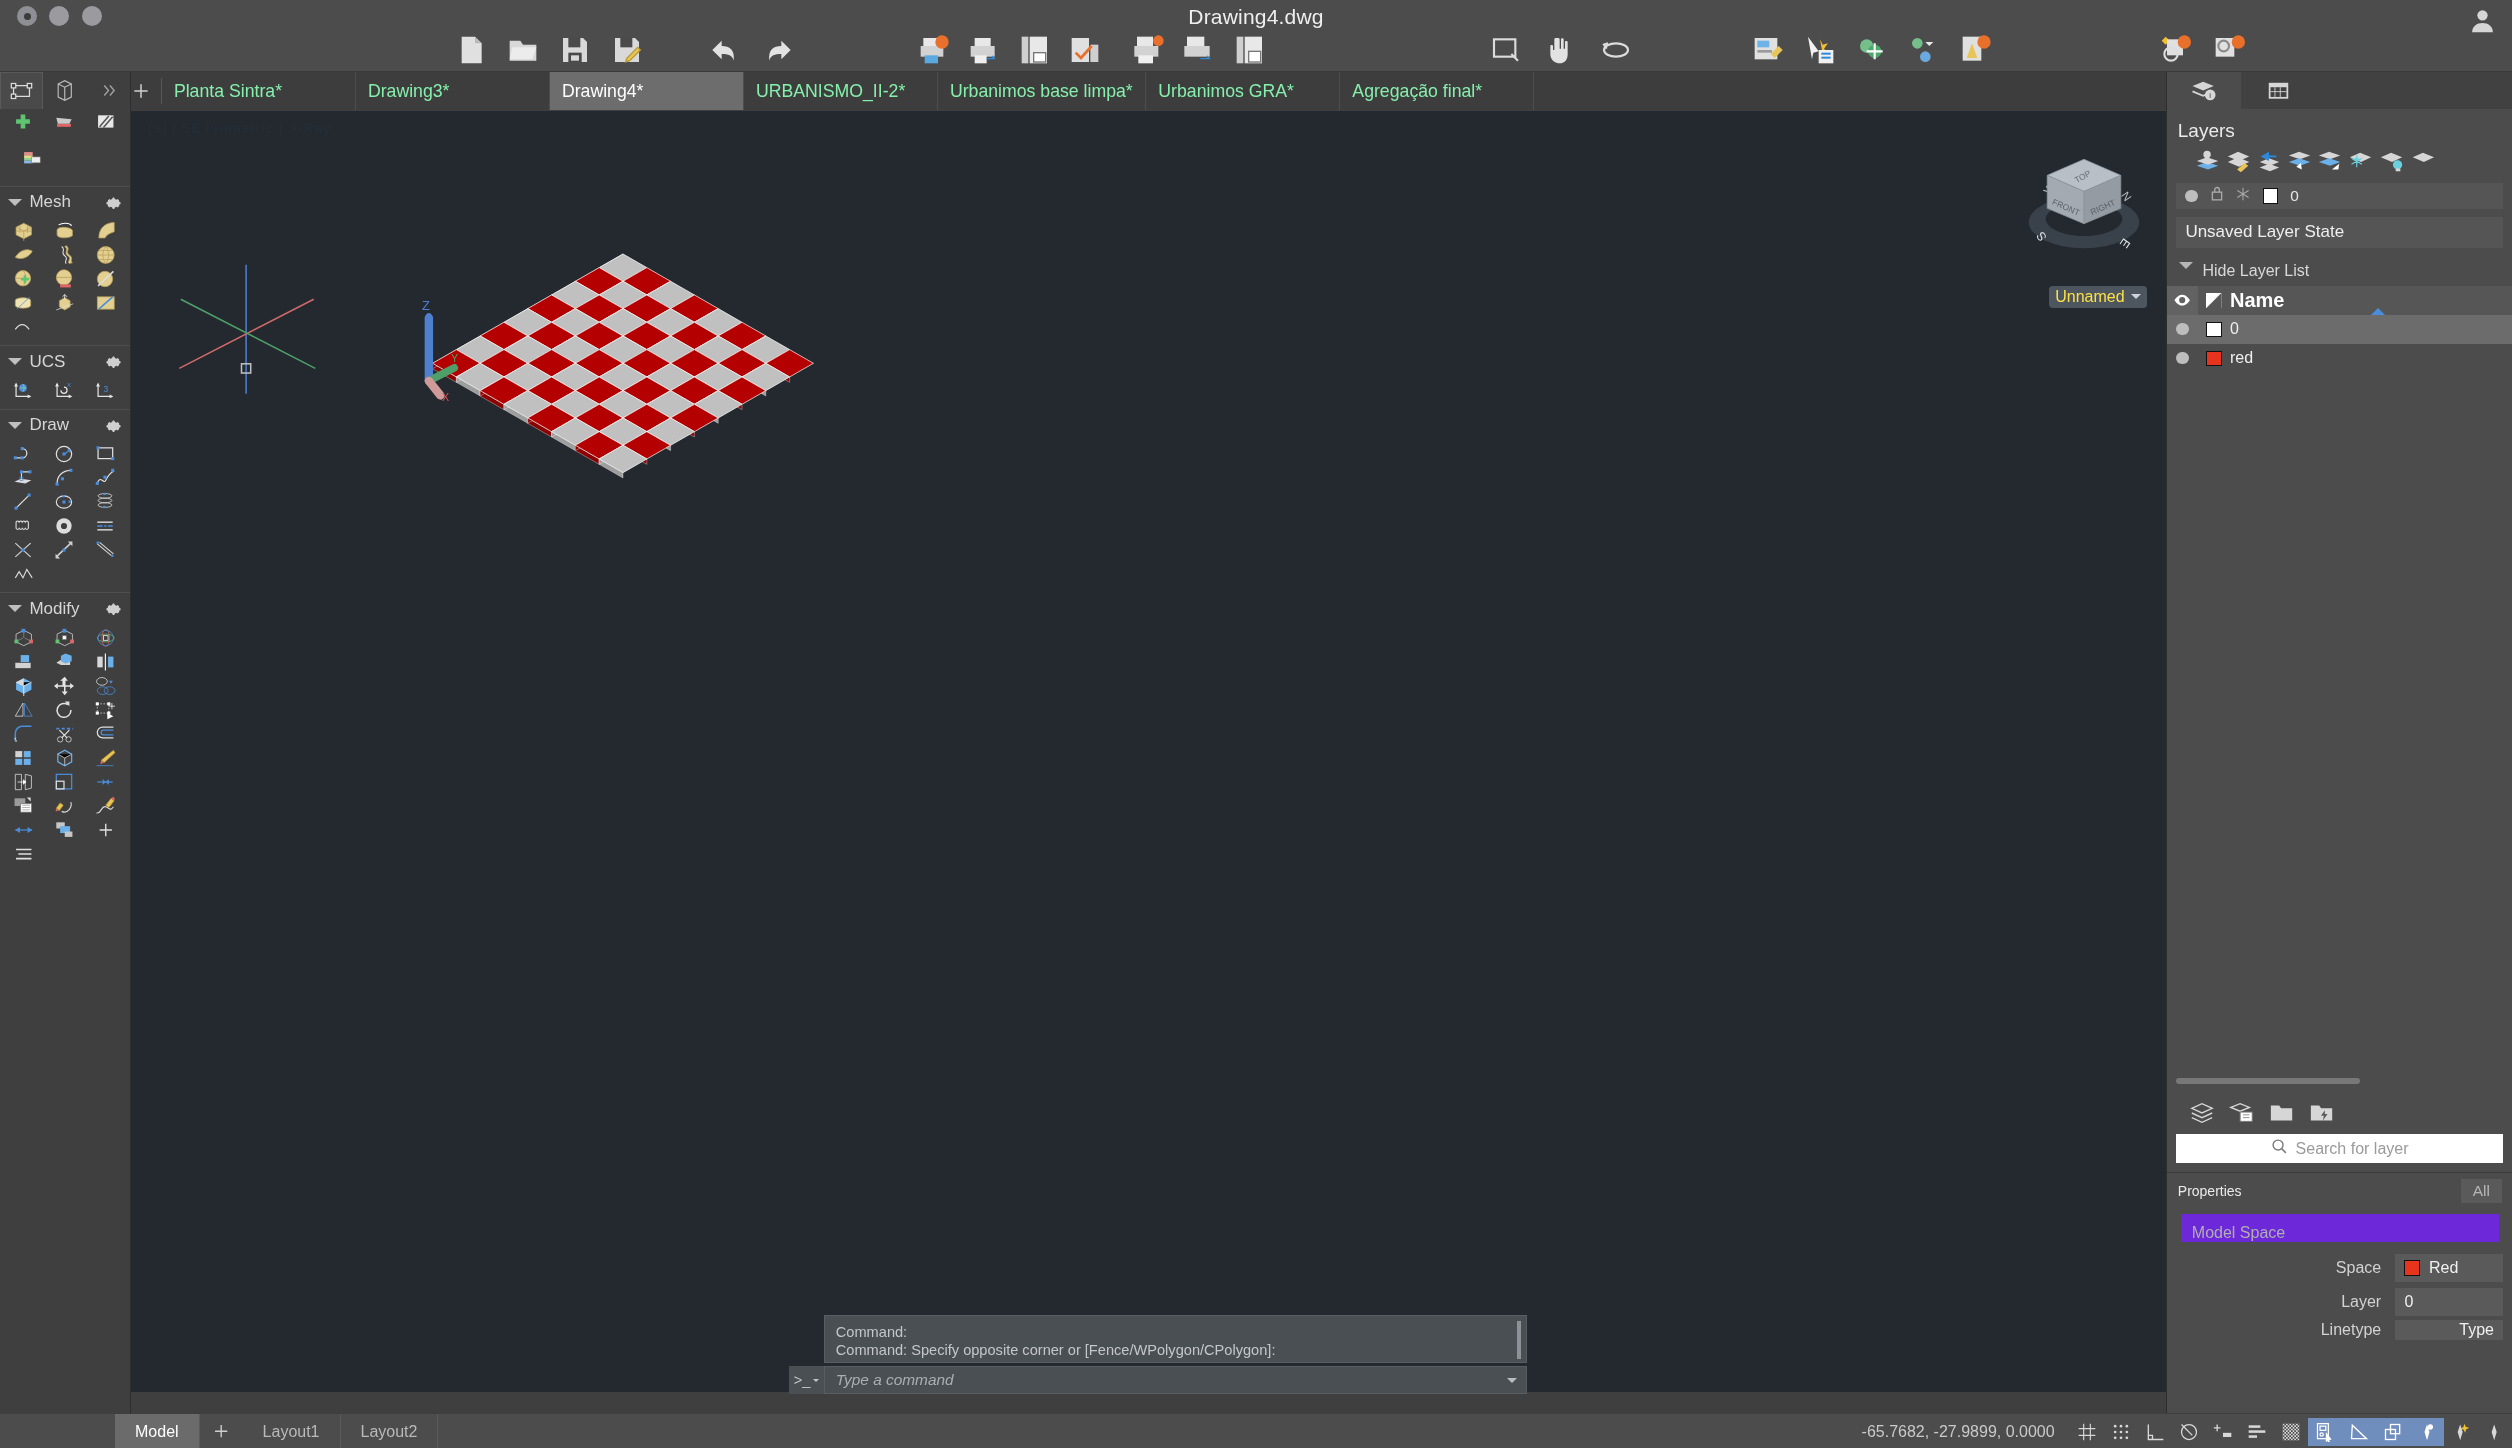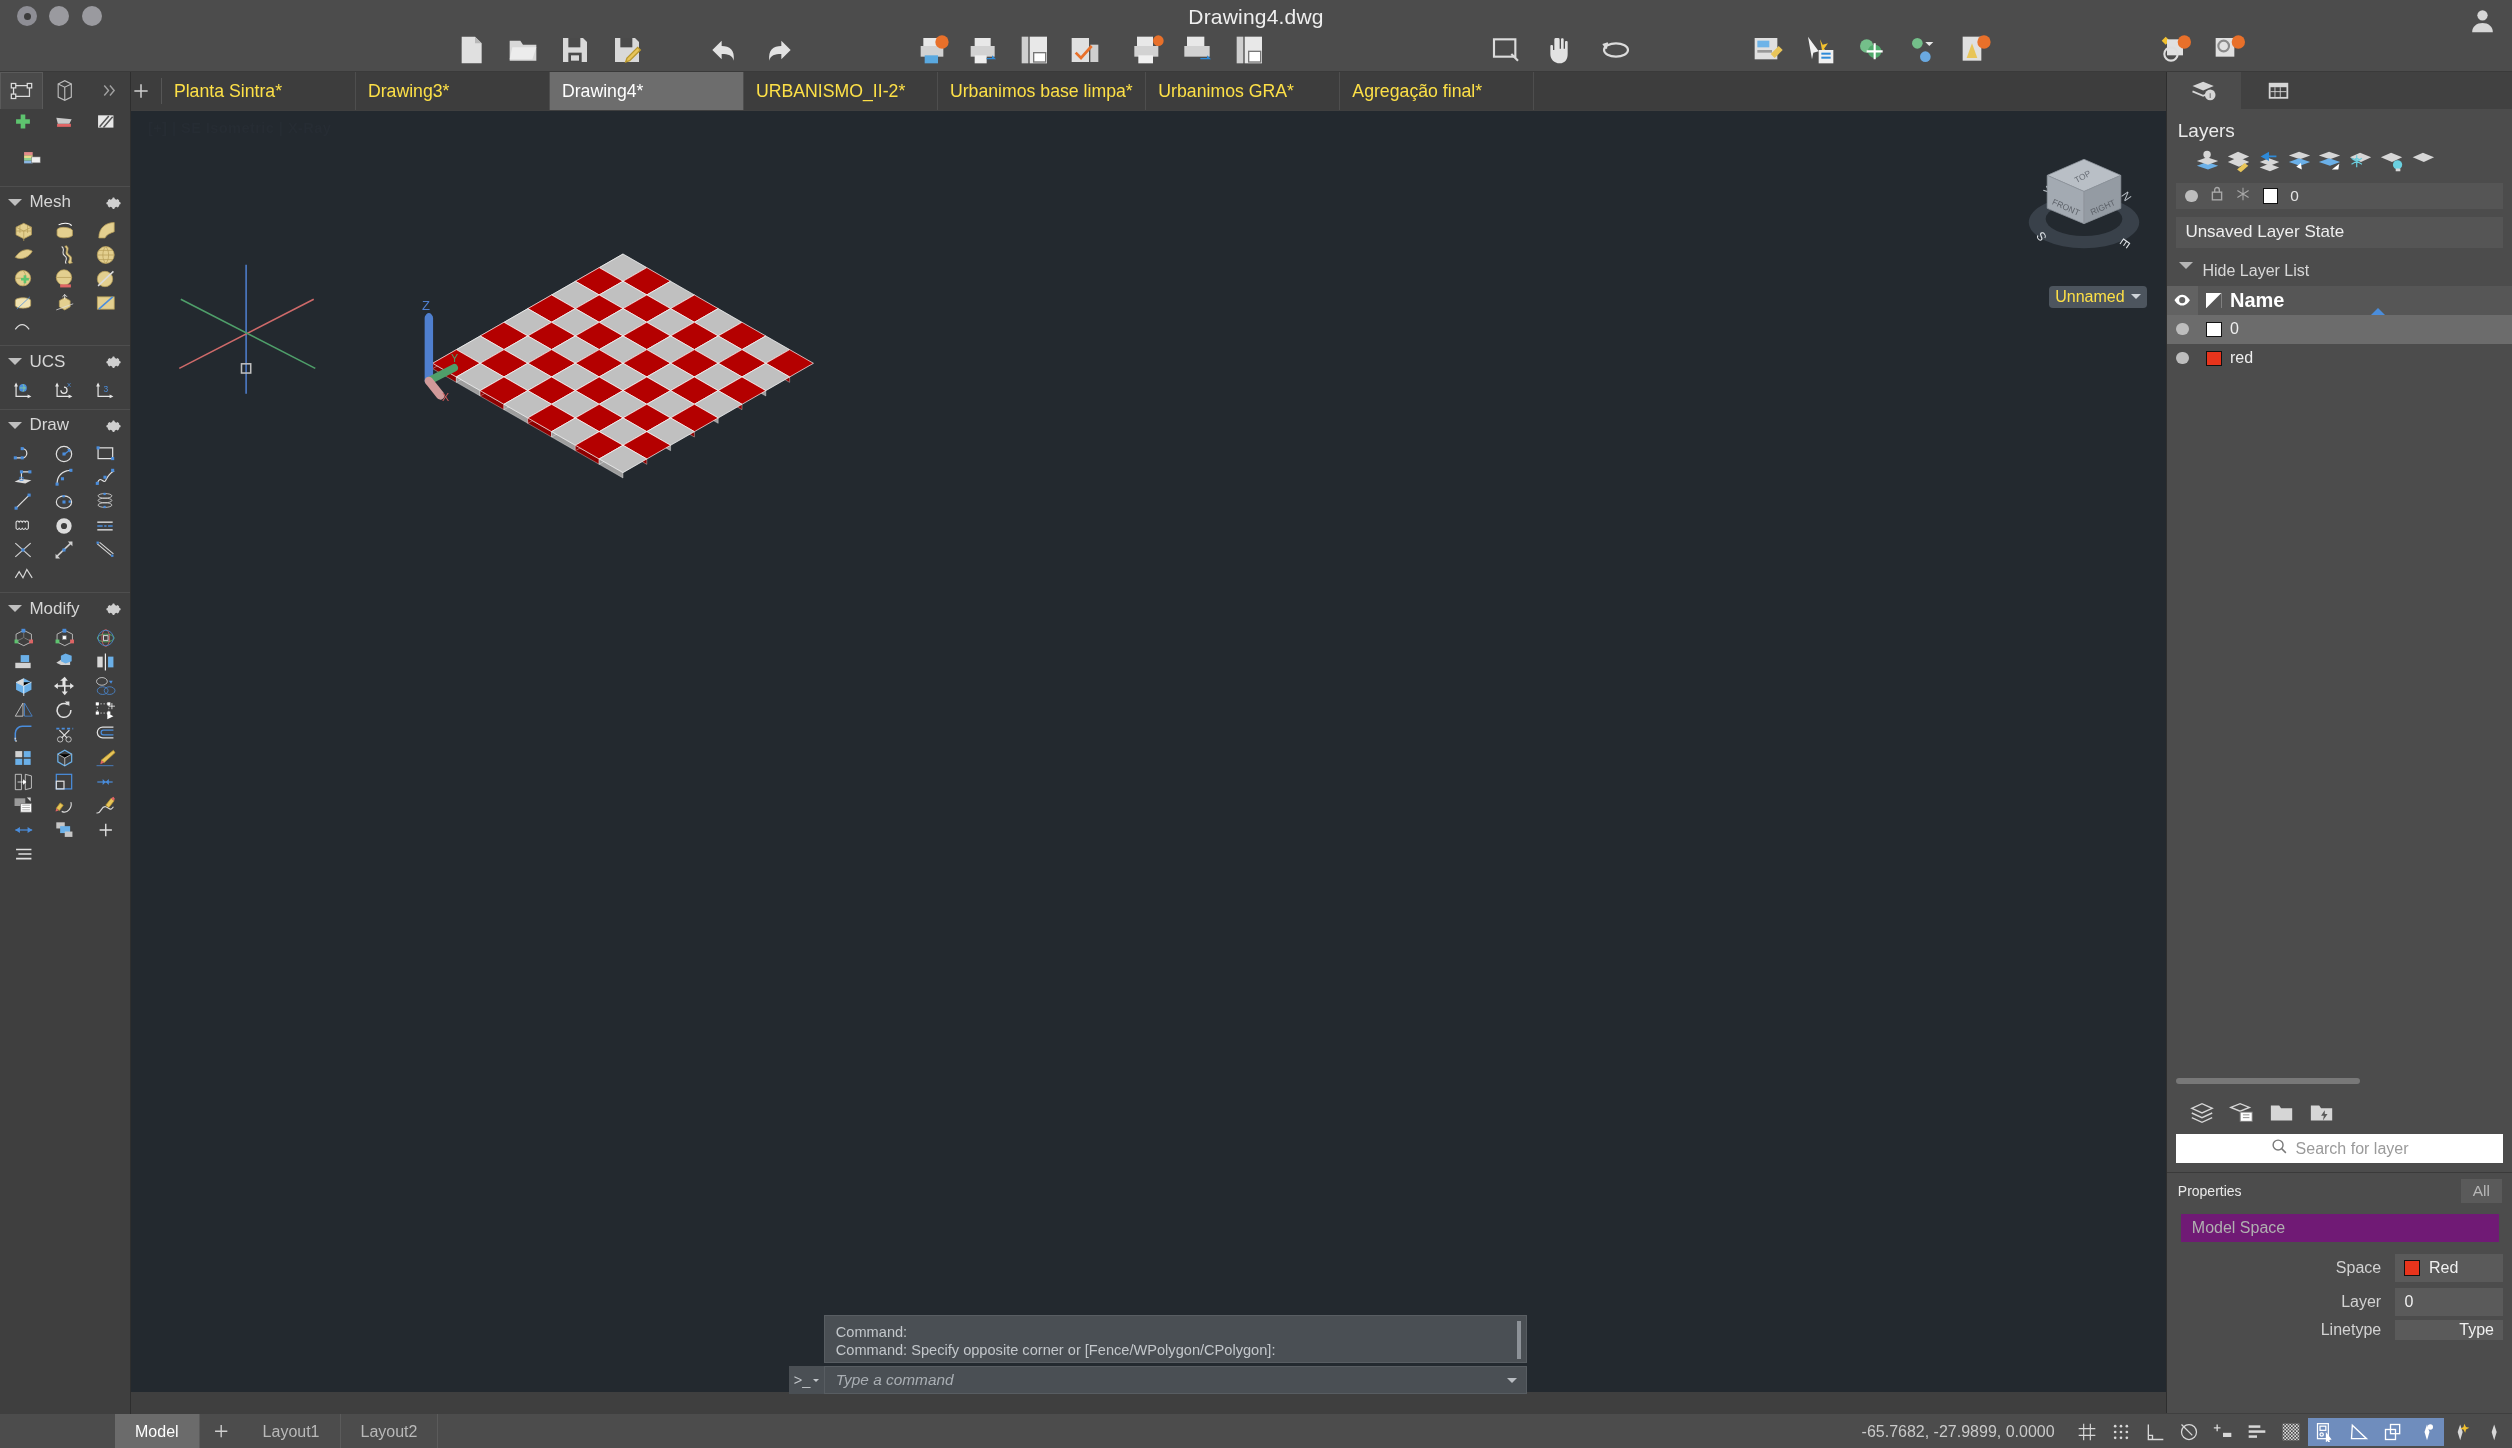--- a/index.html
+++ b/index.html
@@ -45,21 +45,21 @@
   
   .tabbar {
     position: absolute; left: 0; top: 72px; width: 2512px; height: 38px;
     background: #3d3d3d; display: flex; align-items: stretch;
   }
   .tb-left { display: flex; align-items: center; }
   .tb-btn { width: 40px; height: 38px; display: flex; align-items: center; justify-content: center; }
   .tb-sep { width: 0.8px; height: 26px; background: #565656; align-self: center; }
   .tab {
     min-width: 194px; height: 38px; display: flex; align-items: center;
-    padding: 0 12.3px; color: #fde047; font-size: 17.7px;
+    padding: 0 12.3px; color: #86efac; font-size: 17.7px;
     border-right: 0.8px solid #4e4e4e; white-space: nowrap;
   }
   .tab.active { background: #6d6d6d; color: #ffffff; }
   .tab-flex { flex: 1 1 auto; border-right: none; }
 
   
   .leftpanel {
     position: absolute; left: 0; top: 72px; width: 131px; height: 1377px;
     background: #3f3f3f; border-right: 0.8px solid #2e2e2e; overflow: hidden;
   }
@@ -193,21 +193,21 @@
     color: #9a9a9a; font-size: 16px;
   }
   .rp-propshead {
     position: absolute; left: 0; top: 1100px; width: 346px; height: 37px;
     border-top: 0.8px solid #3a3a3a; display: flex; align-items: center; padding: 0 10.8px;
   }
   .rp-propshead .t { color: #eaeaea; font-size: 14px; flex: 1; }
   .rp-propshead .all { background: #5a5a5a; color: #b6b6b6; font-size: 15.4px; padding: 3.1px 12.3px; }
   .rp-modelspace {
     position: absolute; left: 14px; top: 1142px; width: 318px; height: 28px;
-    background: #701a75; color: #b0b0b0; font-size: 16px; display: flex; align-items: center; padding: 0 10.8px;
+    background: #6d28d9; color: #b0b0b0; font-size: 16px; display: flex; align-items: flex-end; padding: 0 10.8px;
   }
   .prow { position: absolute; left: 9.2px; width: 327px; height: 32px; display: flex; align-items: center; }
   .prow .lbl { width: 219px; text-align: right; padding-right: 14px; color: #d2d2d2; font-size: 16px; }
   .prow .val {
     flex: 1; height: 28px; background: #5a5a5a; display: flex; align-items: center; gap: 9.2px;
     padding: 0 9.2px; color: #f0f0f0; font-size: 16px;
   }
   .prow .val.r { justify-content: flex-end; }
 </style>
 </head>

